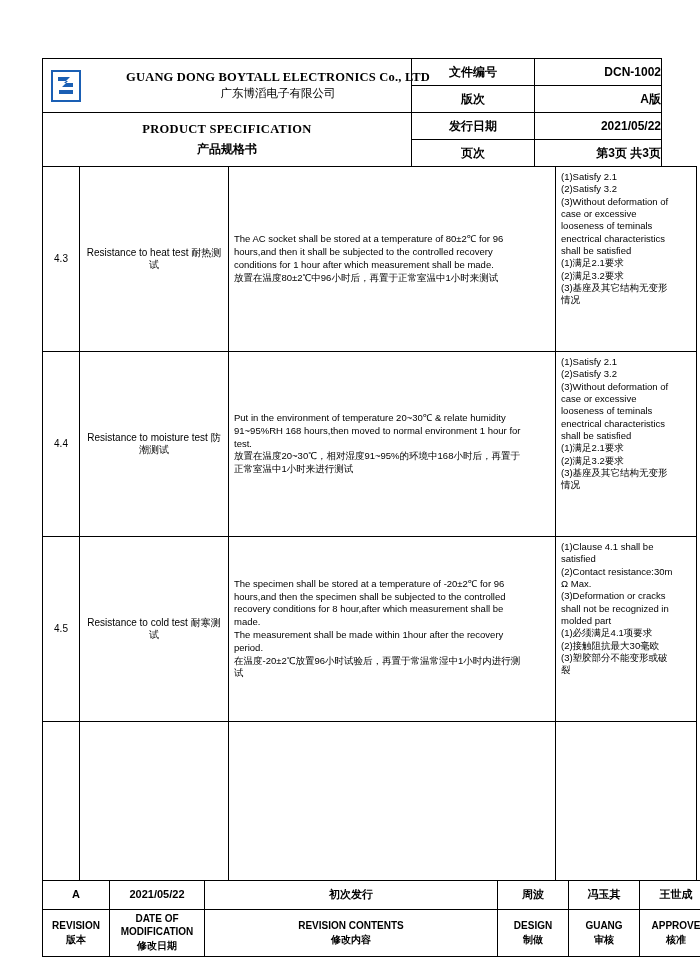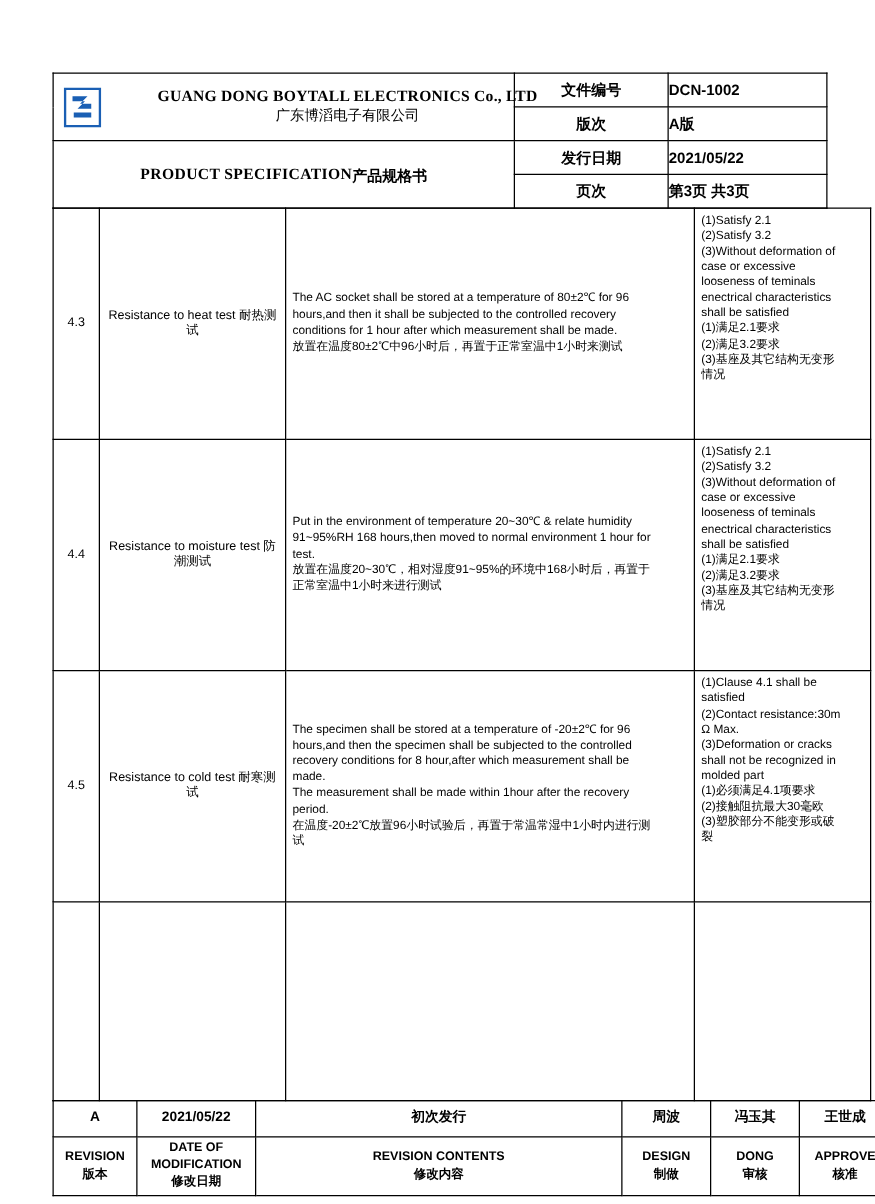--- a/index.html
+++ b/index.html
@@ -43,21 +43,21 @@
   }
   .hdr-label {
     width: 122px;
     text-align: center;
     font-size: 12px;
     font-weight: bold;
     height: 26px;
   }
   .hdr-value {
     width: 126px;
-    text-align: left;
+    text-align: right;
     font-size: 12px;
     font-weight: bold;
     height: 26px;
   }
   .company-row {
     display: flex;
     align-items: center;
     height: 52px;
     padding-left: 8px;
     box-sizing: border-box;
@@ -81,20 +81,21 @@
     letter-spacing: 0.2px;
     white-space: nowrap;
   }
   .company-cn {
     font-size: 11.5px;
     margin-top: 3px;
   }
   .spec-cell {
     height: 52px;
     display: flex;
+    flex-direction: column;
     align-items: center;
     justify-content: center;
   }
   .spec-en {
     font-family: "Liberation Serif", serif;
     font-size: 12.5px;
     font-weight: bold;
     letter-spacing: 0.3px;
   }
   .spec-cn {
@@ -303,21 +304,21 @@
       </td>
       <td class="f-cont">
         <span class="lbl-en big">REVISION CONTENTS</span>
         <span class="lbl-cn">修改内容</span>
       </td>
       <td class="f-des">
         <span class="lbl-en">DESIGN</span>
         <span class="lbl-cn">制做</span>
       </td>
       <td class="f-chk">
-        <span class="lbl-en">DONG</span>
+        <span class="lbl-en">GUANG</span>
         <span class="lbl-cn">审核</span>
       </td>
       <td class="f-app">
         <span class="lbl-en">APPROVE</span>
         <span class="lbl-cn">核准</span>
       </td>
     </tr>
   </tbody>
     </table>
 

